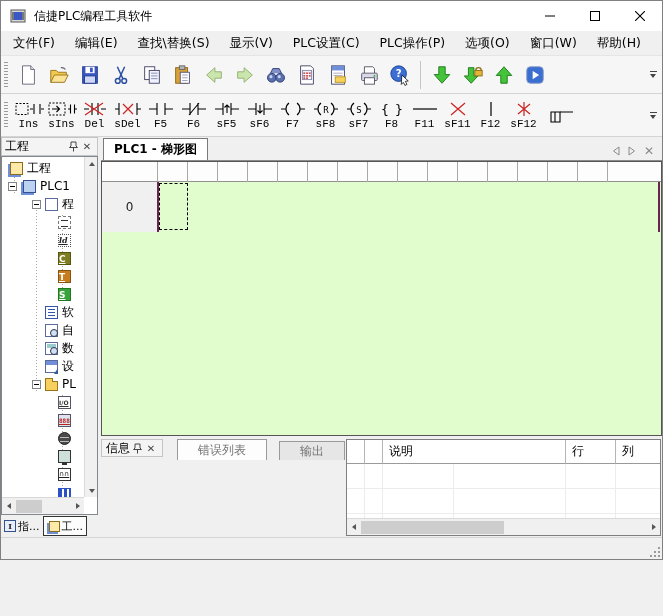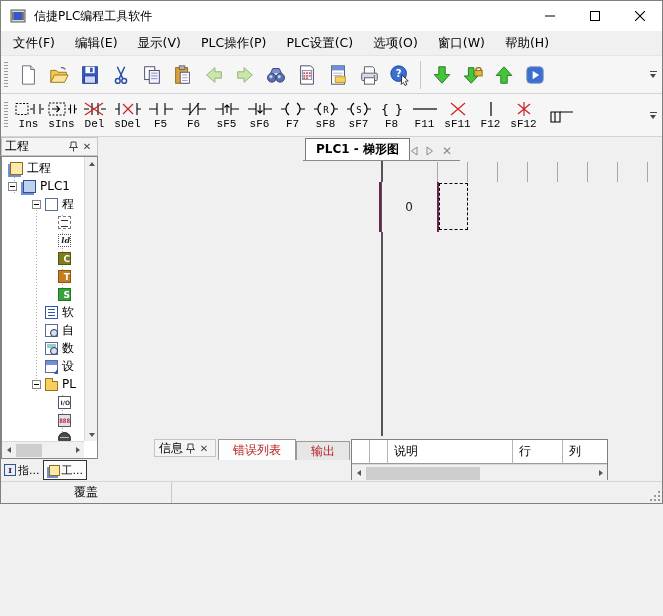--- a/index.html
+++ b/index.html
@@ -1,18 +1,18 @@
 <!DOCTYPE html>
 <html><head>
 <meta charset="utf-8">
 <style>
   * { margin:0; padding:0; box-sizing:border-box; }
   html,body { width:663px; height:616px; }
   body { font-family:"DejaVu Sans",sans-serif; font-size:12px; color:#000; background:#f0f0f0; }
-  .window { width:663px; height:504px; border:1px solid #808080; background:#f0f0f0; position:relative; overflow:hidden; display:flex; flex-direction:column; }
+  .window { width:663px; height:560px; border:1px solid #808080; background:#f0f0f0; position:relative; overflow:hidden; display:flex; flex-direction:column; }
 
   
   .titlebar { height:30px; background:#fff; display:flex; align-items:center; flex:none; }
   .app-icon { width:16px; height:16px; margin:0 8px 0 9px; flex:none; }
   .title-text { font-size:12px; }
   .tb-spacer { flex:1; }
   .winbtn { width:45px; height:30px; display:flex; align-items:center; justify-content:center; flex:none; }
 
   
   .menubar { height:25px; background:#f0f0f0; display:flex; align-items:center; padding-left:2px; flex:none; border-bottom:1px solid #e5e5e5; }
@@ -45,21 +45,21 @@
   .treerows { position:absolute; left:0; top:0; right:13px; bottom:17px; overflow:hidden; padding-top:2px; }
   .trow { height:18px; display:flex; align-items:center; white-space:nowrap; overflow:hidden; position:relative; z-index:2; }
   .lvl0 { padding-left:6px; } .lvl1 { padding-left:6px; } .lvl2 { padding-left:30px; } .lvl3 { padding-left:56px; }
   .expander { width:9px; height:9px; border:1px solid #848484; background:#fff; margin-right:4px; flex:none; position:relative; }
   .expander::after { content:""; position:absolute; left:1px; top:3px; width:5px; height:1px; background:#000; }
   .exp-slot { width:13px; flex:none; }
   .tlabel { margin-left:4px; overflow:hidden; }
   .guide { position:absolute; width:1px; background:repeating-linear-gradient(to bottom,#a8a8a8 0 1px,transparent 1px 3px); z-index:1; }
 
   
-  .ti { width:13px; height:13px; flex:none; position:relative; font:bold 9px/13px "DejaVu Sans",sans-serif; text-align:right; color:#fff; }
+  .ti { width:13px; height:13px; flex:none; position:relative; font:bold 9px/13px "DejaVu Sans",sans-serif; text-align:left; color:#fff;text-decoration:underline; }
   .ti-pages { background:#ffe9a8; border:1px solid #8a6d1d; box-shadow:-2px 2px 0 0 #6f8fd8; margin-left:2px; }
   .ti-plc  { background:#bcd2f0; border:1px solid #35508c; box-shadow:-2px 2px 0 0 #6f8fd8; margin-left:2px; }
   .ti-doc { background:#fff; border:1px solid #5a6a9a; }
   .ti-ladder { background:#fff; border:1px dashed #777; }
   .ti-ladder::after { content:""; position:absolute; left:2px; top:3px; width:7px; height:5px; border-top:1px solid #333; border-bottom:1px solid #333; }
   .ti-ld { background:#fff; border:1px dotted #555; color:#222; font:italic bold 8px/11px "DejaVu Serif",serif; }
   .ti-c { background:#7d7d1f; border:1px solid #55550f; }
   .ti-t { background:#c77d1e; border:1px solid #8a5510; }
   .ti-s { background:#3aa23a; border:1px solid #1f7a1f; }
   .ti-list { background:#fff; border:1px solid #3355aa; }
@@ -97,21 +97,21 @@
 
   .panel-tabs { height:22px; display:flex; align-items:flex-start; padding-top:1px; background:#f0f0f0; }
   .ptab { height:20px; display:flex; align-items:center; padding:0 3px; font-size:11px; gap:2px; white-space:nowrap; overflow:hidden; max-width:49px; }
   .ptab.active { background:#fcfcfc; border:1px solid #333; }
   .ptab-icon1 { width:12px; height:12px; background:#e8eef8; border:1px solid #35508c; color:#223; font:bold 8px/10px "DejaVu Serif",serif; text-align:center; flex:none; }
   .ptab-icon2 { width:11px; height:11px; background:#ffe9a8; border:1px solid #8a6d1d; box-shadow:-2px 2px 0 0 #6f8fd8; margin-left:2px; flex:none; }
 
   .splitter { width:3px; flex:none; background:#f0f0f0; }
 
   
-  .main { flex:1; display:flex; flex-direction:column; min-width:0;align-items:center; }
+  .main { flex:1; display:flex; flex-direction:column; min-width:0; }
   .doctabbar { height:24px; flex:none; display:flex; align-items:flex-end; background:#f0f0f0; border-bottom:1px solid #8a8a8a; }
   .doctab { height:22px; background:#fff; border:1px solid #7a7a7a; border-bottom:none; padding:0 10px; font-weight:bold; font-size:12px; display:flex; align-items:center; margin-left:2px; }
   .doctab-ctrls { margin-left:auto; display:flex; align-items:center; gap:8px; padding-right:8px; padding-bottom:4px; }
   .doctab-ctrls .x { color:#8a8a8a; font-size:12px; line-height:10px; }
 
   .editor { height:275px; flex:none; border:1px solid #555; background:#fff; position:relative; margin:0; }
   .ruler { position:absolute; left:0; top:0; right:0; height:20px; background:#fdfdfd; border-bottom:1px solid #909090; }
   .ruler-lines { position:absolute; left:55px; top:0; width:451px; height:20px;
      background:repeating-linear-gradient(to right,#a8a8a8 0 1px,transparent 1px 30px); }
   .rownum { position:absolute; left:0; top:20px; width:55px; height:50px; background:#f0f0f0; display:flex; align-items:center; justify-content:center; font-size:12px; color:#222; }
@@ -121,21 +121,21 @@
   .rail-right { position:absolute; right:1px; top:20px; width:2px; height:50px; background:#6e2254; }
   .sel { position:absolute; left:57px; top:21px; width:29px; height:47px; border:1px dashed #000; }
 
   .gap { height:3px; flex:none; }
 
   
   .info-panel { flex:1; display:flex; flex-direction:row; min-height:0; background:#f0f0f0; }
   .info-header { height:18px; display:flex; align-items:center; padding:0 4px; font-size:12px; border:1px solid #c5c5c5; background:#f4f4f4; }
   .info-header .ph-title { flex:1; }
   .info-tabs { height:21px; display:flex; align-items:flex-end; padding-left:2px; }
-  .itab { height:19px; padding:0 14px; font-size:12px; display:flex; align-items:center; border:1px solid #9a9a9a; border-bottom:none; background:#e6e6e6; color:#b91c1c; }
+  .itab { height:19px; padding:0 20px; font-size:12px; display:flex; align-items:center; border:1px solid #9a9a9a; border-bottom:none; background:#e6e6e6; color:#737373;margin-left:12px; }
   .itab.active { background:#fdfdfd; height:21px; }
   .etable { flex:1; border:1px solid #7f7f7f; background:#fff; display:flex; flex-direction:column; min-height:0; margin:0 1px 1px 1px; }
   .erow { display:flex; flex:none; }
   .ehead { height:24px; }
   .ecell { border-right:1px solid #c9c9c9; display:flex; align-items:center; padding:10px 6px; font-size:12px; overflow:hidden; white-space:nowrap; }
   .ehead .ecell { border-right:1px solid #b5b5b5; border-bottom:1px solid #9a9a9a; }
   .ebody .ecell { border-right:1px solid #ececec; border-bottom:1px solid #ececec; height:25px; }
   .c-a { width:18px; flex:none; padding:0; } .c-b { width:18px; flex:none; padding:0; }
   .c-desc { flex:1; } .c-file { width:112px; flex:none; } .c-row { width:50px; flex:none; } .c-col { width:44px; flex:none; border-right:none !important; }
   .ebody { flex:1; display:flex; flex-direction:column; overflow:hidden; }
@@ -184,23 +184,24 @@
     <span class="winbtn">
         <svg width="10" height="10" viewBox="0 0 10 10">
           <path d="M0 0 L10 10 M10 0 L0 10" stroke="#000" stroke-width="1.1"></path>
         </svg>
       </span>
   </div>
 
   <div class="menubar">
     <span class="menu-item">文件(F)</span>
     <span class="menu-item">编辑(E)</span>
+    <span class="menu-item">查找\替换(S)</span>
     <span class="menu-item">显示(V)</span>
+    <span class="menu-item">PLC设置(C)</span>
     <span class="menu-item">PLC操作(P)</span>
-    <span class="menu-item">PLC设置(C)</span>
     <span class="menu-item">选项(O)</span>
     <span class="menu-item">窗口(W)</span>
     <span class="menu-item">帮助(H)</span>
   </div>
 
   <div class="toolbar toolbar1">
     <span class="grip"></span>
     <span class="tbtn">
         <svg width="22" height="22" viewBox="0 0 24 24">
           <path d="M6 2 h9 l4 4 v16 H6 z" fill="#fff" stroke="#667"></path>
@@ -683,18 +684,17 @@
             <span class="sbtn">
                 <span class="tri-right"></span>
               </span>
           </div>
         </div>
       </div>
     </div>
   </div>
 
   <div class="statusbar">
-    <span class="scell s2">覆盖</span>
     <span class="scell s4"></span>
     <span class="resize-grip"></span>
   </div>
 
 </div>
 
 </body></html>

